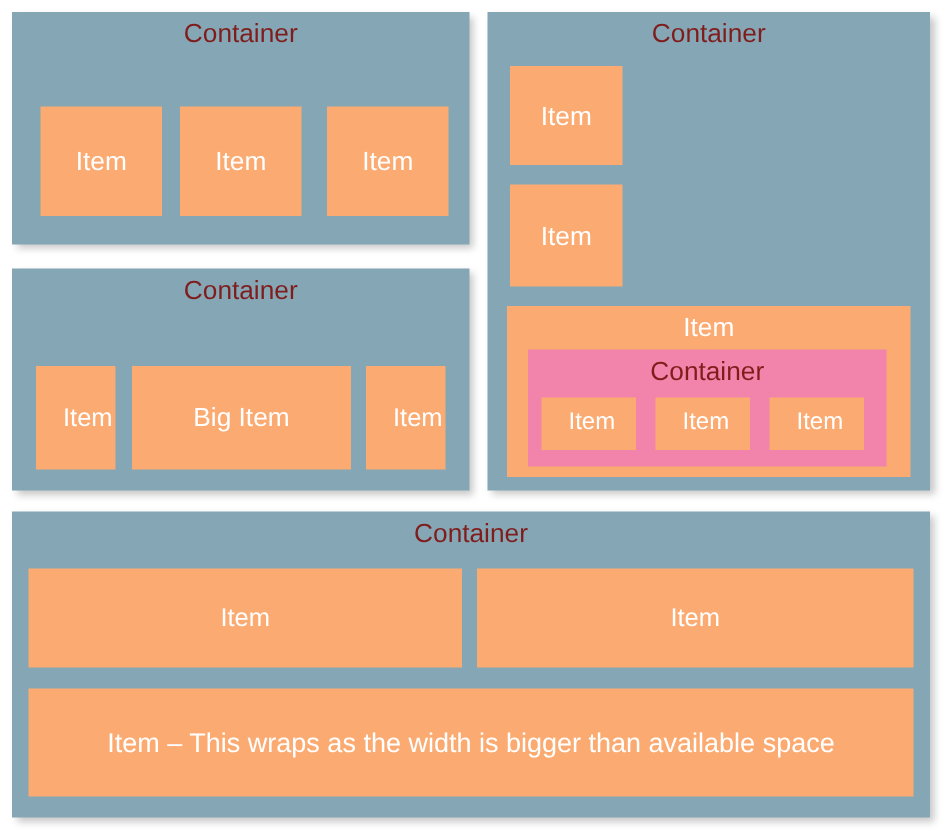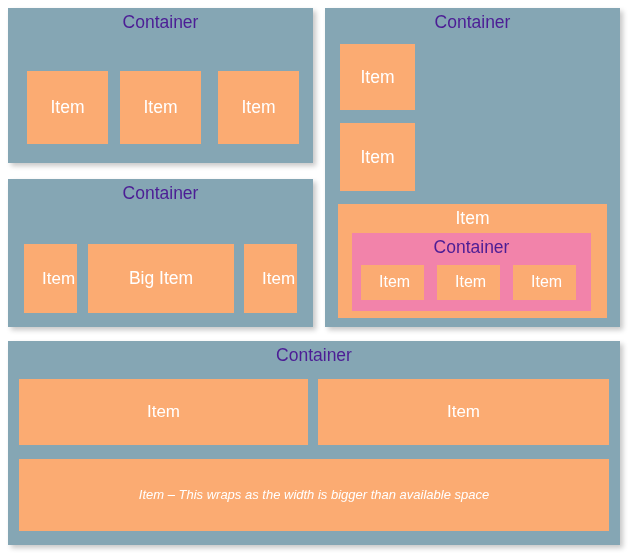--- a/index.html
+++ b/index.html
@@ -47,39 +47,39 @@
     background: #fbab72;
     justify-content: center;
     box-shadow: none;
   }
 
   
   .caption {
     width: 100%;
     text-align: center;
     line-height: 1.05;
-    color: #4c1d95;
+    color: #7f1d1d;
     font-weight: 400;
     white-space: nowrap;
   }
   .cap-18 { font-size: 17.5px; padding-top: 5px; }
 
   
   .item-label {
     width: 100%;
     text-align: center;
     color: #ffffff;
     line-height: 1.15;
     padding: 0 18px;
     box-sizing: border-box;
   }
   .lbl-18 { font-size: 17.5px; }
   .lbl-17 { font-size: 17px; }
   .lbl-16 { font-size: 16px; }
-  .lbl-wrap { font-size: 13px; font-style: italic; }
+  .lbl-wrap { font-size: 18px; }
 </style>
 </head>
 <body>
 
 <div id="stage">
 
   <div class="container-box" style="left:8px; top:8px; width:305px; height:155px;">
     <div class="caption cap-18">Container</div>
   </div>
   <div class="item-box" style="left:27px; top:71px; width:81px; height:73px;">

